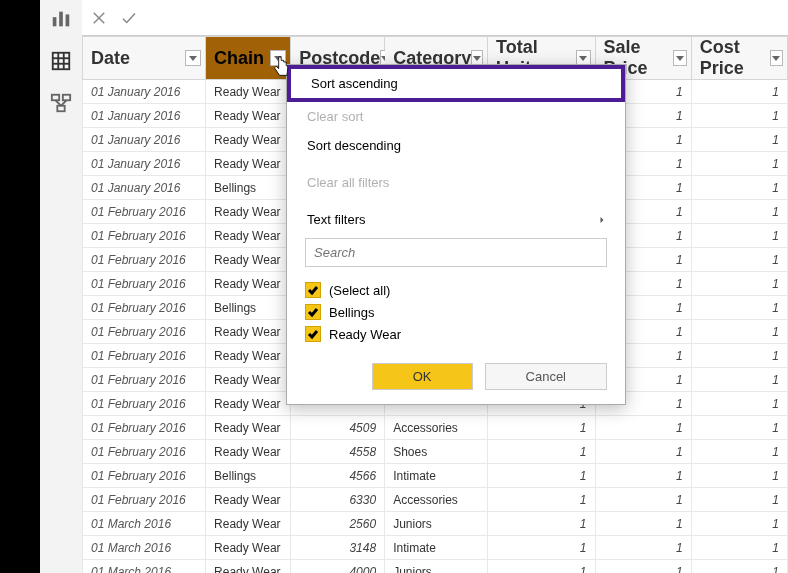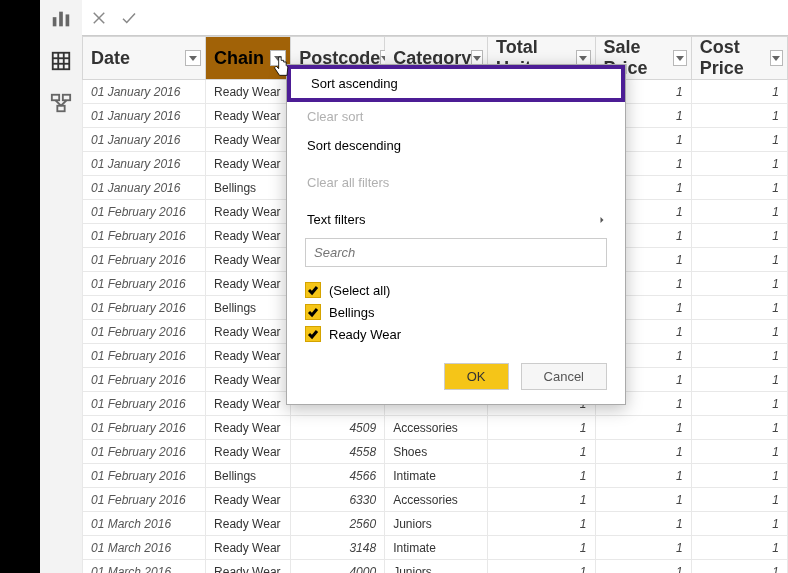--- a/index.html
+++ b/index.html
@@ -34,21 +34,21 @@
 .fm-item.highlight { border: 4px solid #4c1d95; background: #fff; }
 .fm-item.disabled { color: #b0b0b0; cursor: default; }
 .fm-sep { height: 8px; }
 .fm-search { margin: 4px 18px 8px; }
 .fm-search input { width: 100%; border: 1px solid #ccc; padding: 6px 8px; font-size: 13px; font-style: italic; color: #888; }
 .fm-checks { padding: 4px 18px 10px; }
 .fm-check { display: flex; align-items: flex-end; gap: 8px; padding: 3px 0; }
 .fm-check .cb { width: 16px; height: 16px; background: #f5c518; border: 1px solid #d4a300; display: inline-flex; align-items: center; justify-content: center; }
 .fm-check .cb svg { width: 12px; height: 12px; stroke: #000; stroke-width: 3; fill: none; }
 .fm-buttons { display: flex; justify-content: flex-end; gap: 12px; padding: 8px 18px 14px; }
-.fm-buttons button { padding: 5px 22px; font-size: 13px; border: 1px solid #ccc; cursor: pointer; }
+.fm-buttons button { padding: 5px 40px; font-size: 13px; border: 1px solid #ccc; cursor: pointer; }
 .btn-ok { background: #f5c518; border-color: #d4a300; color: #333; }
 .btn-cancel { background: #f6f6f6; color: #555; }
 .cursor-hand { position: absolute; left: 272px; top: 55px; z-index: 20; pointer-events: none; }
 .cursor-hand svg { width: 20px; height: 24px; }
 .arrow { width: 6px; height: 6px; fill: #555; }
 </style>
 </head>
 <body>
 
 <div class="left-rail"></div>

